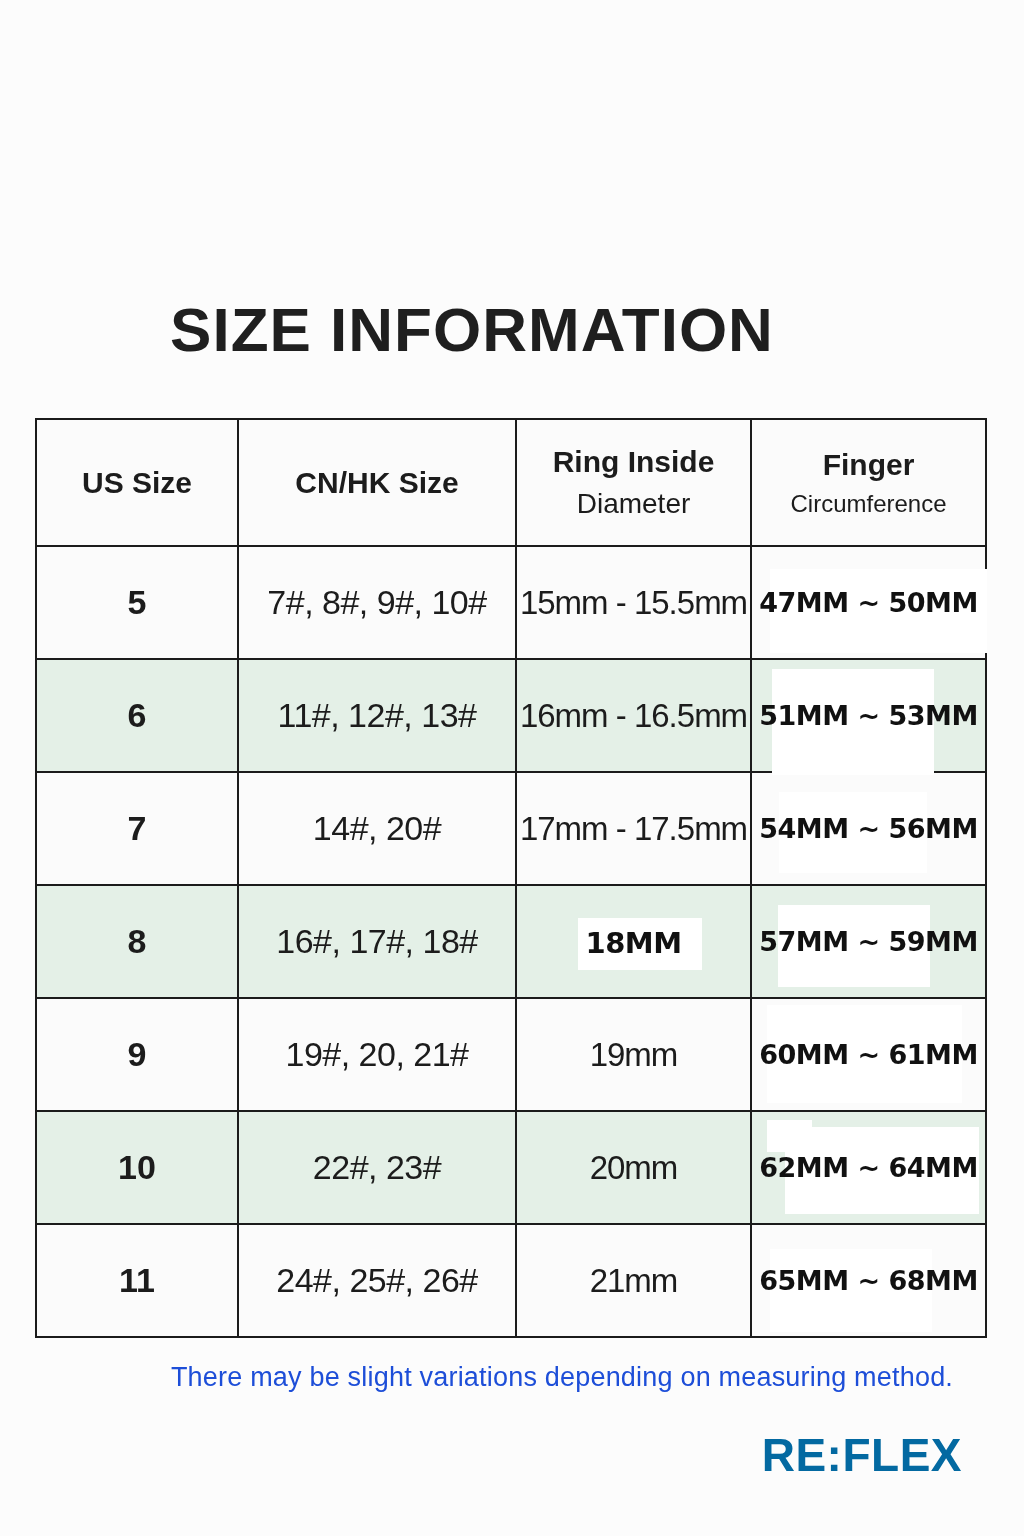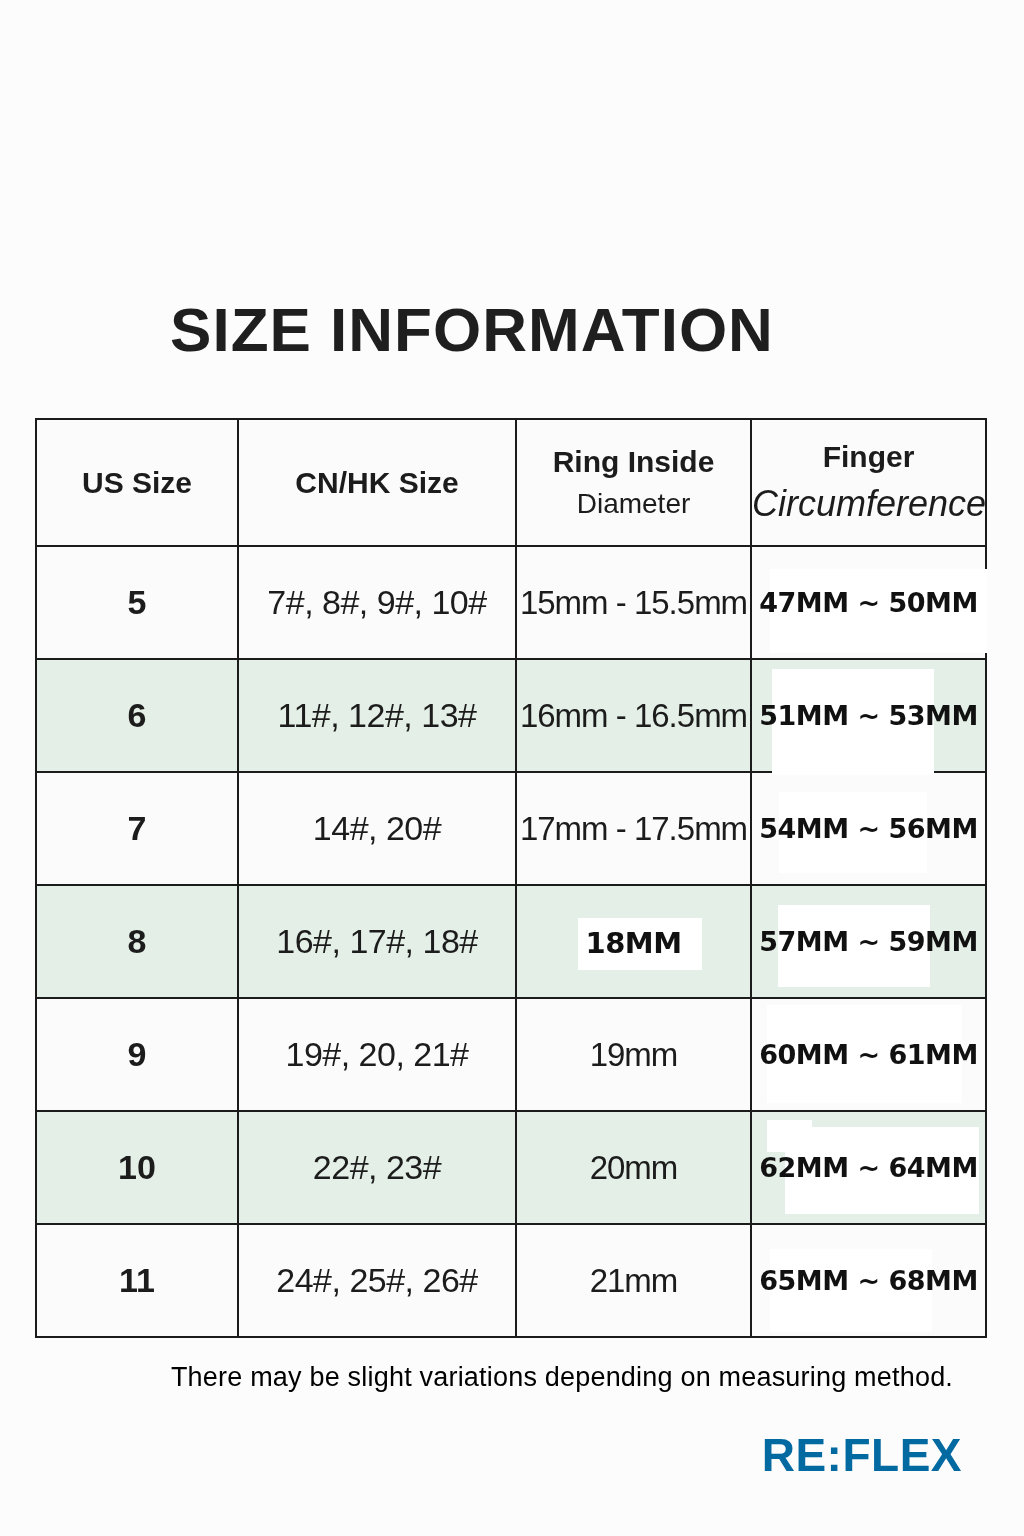--- a/index.html
+++ b/index.html
@@ -30,21 +30,21 @@
     padding:0;
     background:#fbfbfb;
     overflow:visible;
   }
   .size-table thead tr{height:127px;}
   .size-table tbody tr{height:113px;}
   tr.row-green td{background:#e4f0e7;}
   
   .hdr .h1{display:block;font-size:30px;font-weight:700;line-height:1.45;}
   .hdr .h2{display:block;font-size:28px;font-weight:400;line-height:1.45;}
-  .hdr-finger .h2{font-weight:400;font-size:36px;font-style:italic;}
+  .hdr-finger .h2{font-weight:400;font-size:24px;}
   
   td.us{font-size:34px;font-weight:600;}
   td.cn{font-size:34px;font-weight:500;letter-spacing:-0.5px;white-space:nowrap;}
   td.dia{font-size:33px;font-weight:400;letter-spacing:-1px;white-space:nowrap;margin-left:28px;}
   td.circ{position:relative;}
   td.dia.dia-label{position:relative;}
   .circ-label,.dia-label-text{
     position:relative;z-index:2;
     font-family:"DejaVu Sans", sans-serif;
     font-weight:700;font-size:27px;letter-spacing:-0.5px;
@@ -59,21 +59,21 @@
   .r3 .patch{left:27px;top:19px;width:148px;height:81px;}
   .r4 .patch{left:26px;top:19px;width:152px;height:82px;}
   .r5 .patch{left:15px;top:6px;width:195px;height:98px;}
   .r6 .patch{left:33px;top:15px;width:194px;height:87px;}
   .r6 .patch-notch{left:15px;top:8px;width:45px;height:32px;}
   .r7 .patch{left:18px;top:24px;width:162px;height:83px;}
   .dia-patch{left:61px;top:32px;width:124px;height:52px;}
   
   .footnote{
     position:absolute;left:100px;top:1362px;width:924px;
-    text-align:center;font-size:27px;font-weight:400;color:#000000;
+    text-align:center;font-size:27px;font-weight:400;color:#1d4ed8;
     letter-spacing:0.2px;
   }
   .brand{
     position:absolute;right:62px;top:1428px;
     font-size:46px;font-weight:700;color:#0369a1;letter-spacing:0.5px;
   }
 </style>
 </head>
 <body>
 

